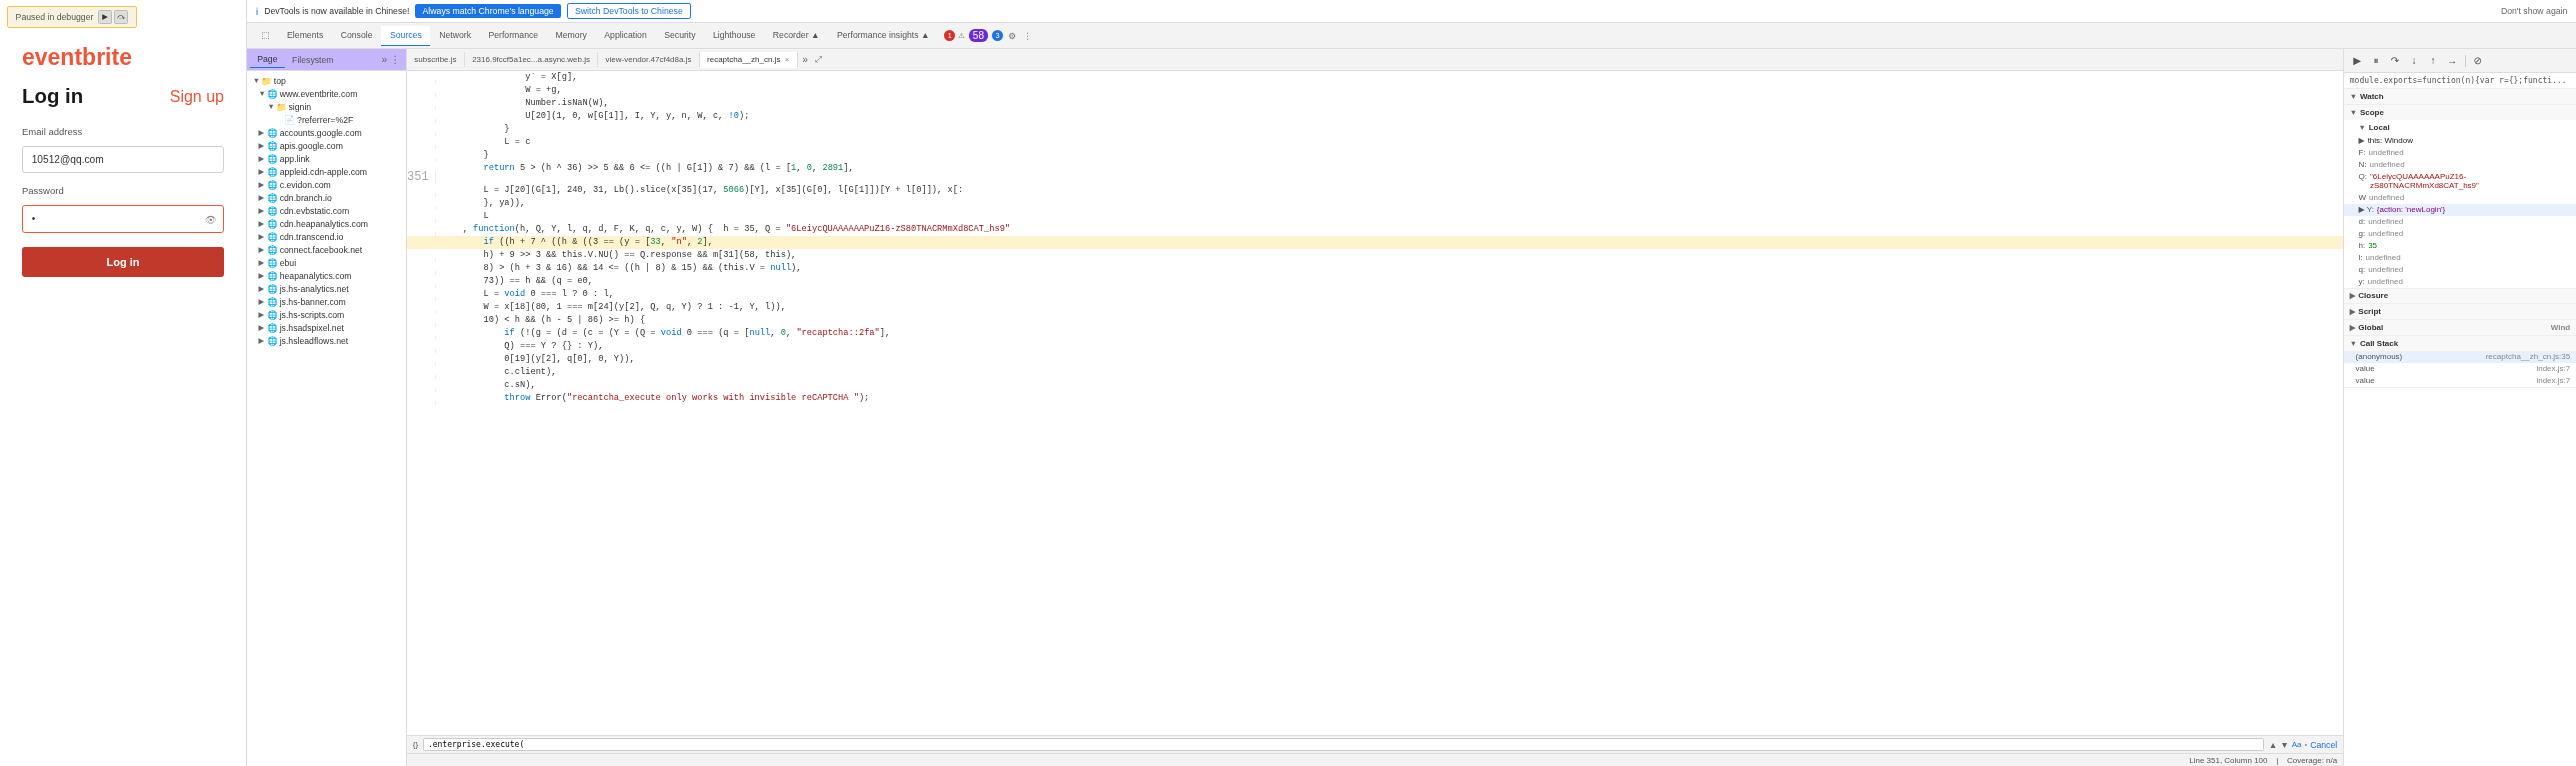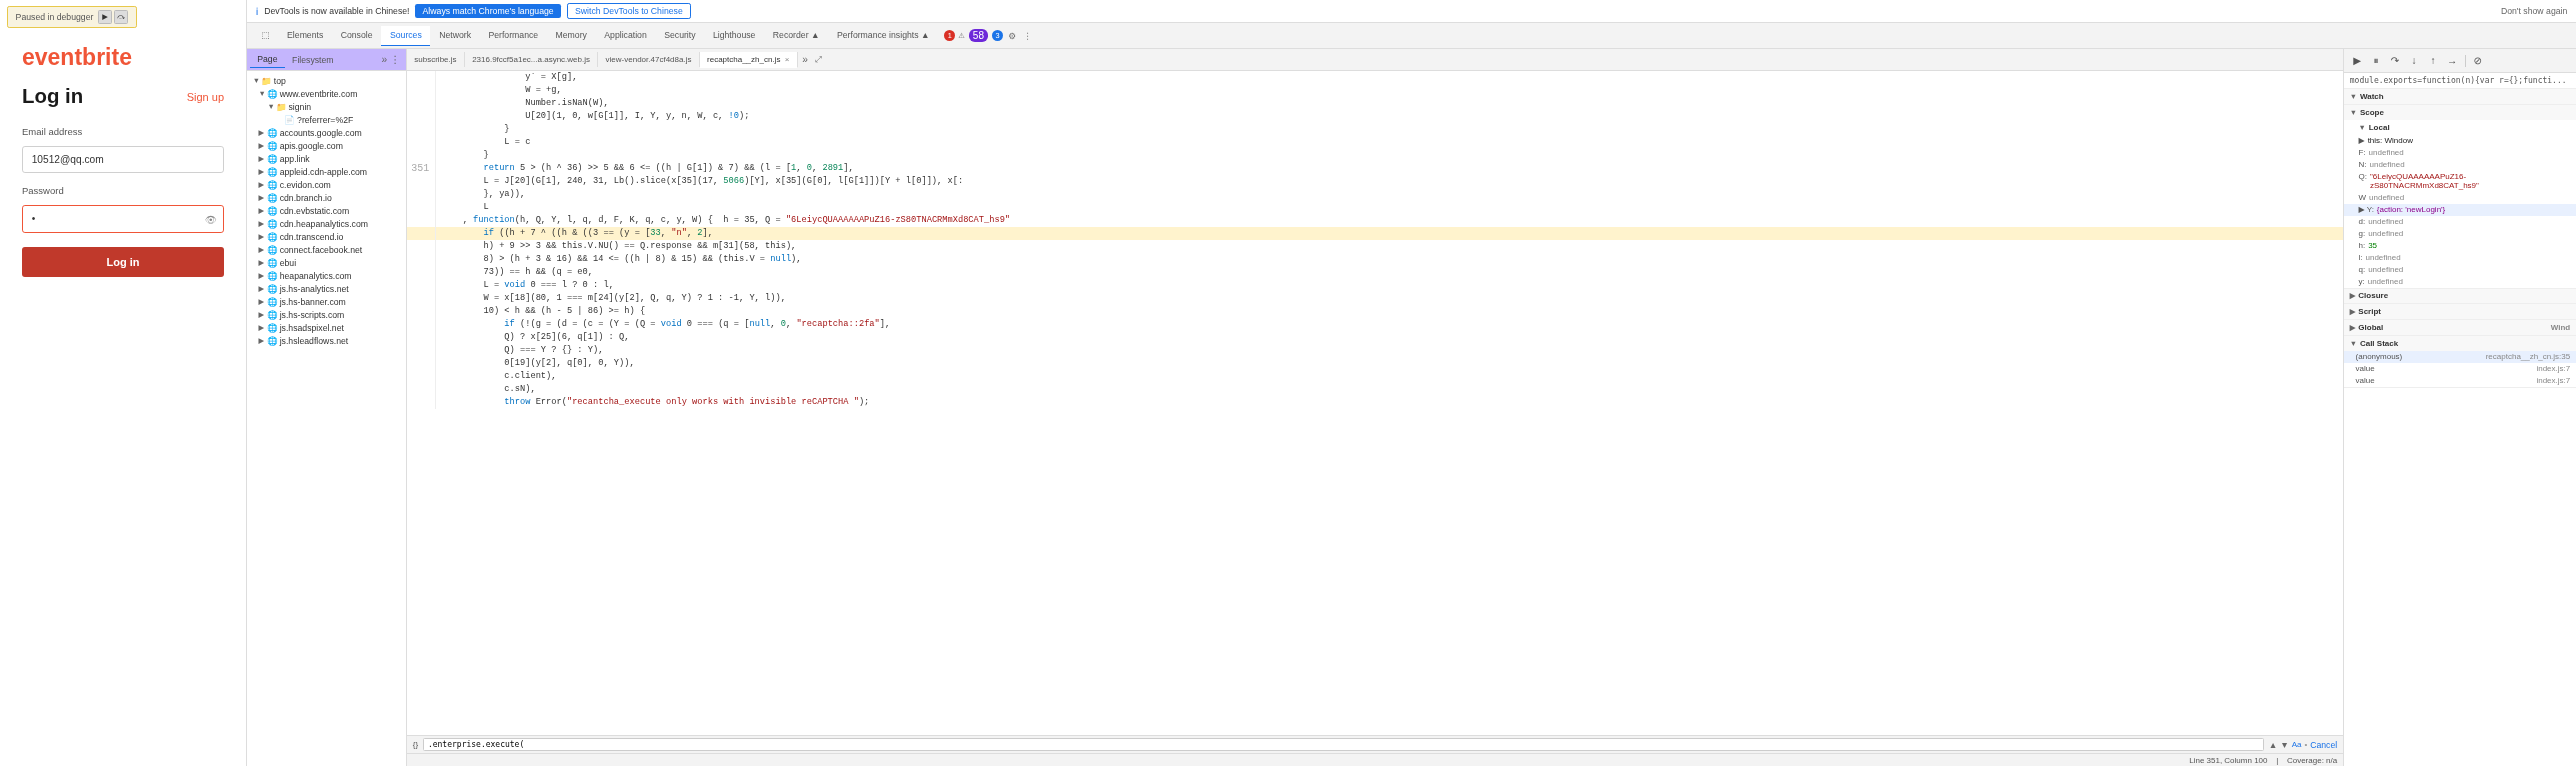--- a/index.html
+++ b/index.html
@@ -61,21 +61,21 @@
       margin-bottom: 2.9px;
     }
 
     .login-header {
       display: flex;
       justify-content: space-between;
       align-items: center;
       margin-bottom: 5.8px;
     }
     .login-title { font-size: 20.4px; font-weight: 700; color: #1a1a1a; }
-    .signup-link { color: #f05537; font-size: 11px; text-decoration: none; cursor: pointer; }
+    .signup-link { color: #f05537; font-size: 16px; text-decoration: none; cursor: pointer; }
 
     .form-group { display: flex; flex-direction: column; gap: 9px; }
     .form-label { font-size: 9.5px; color: #555; font-weight: 500; }
     .form-input {
       border: 1.5px solid #d0d0d0;
       border-radius: 2.9px;
       padding: 7.3px 8.7px;
       font-size: 10.2px;
       color: #333;
       outline: none;
@@ -242,26 +242,26 @@
       background: #fff;
       font-family: 'Courier New', Courier, monospace;
       font-size: 8.7px;
       position: relative;
     }
     .code-line { display: flex; min-height: 13px; }
     .line-number {
       width: 29px;
       min-width: 29px;
       color: #aaa;
-      text-align: right;
       padding: 0 5.8px 0 0;
-      font-size: 10px;
+      font-size: 12px;
       user-select: none;
       border-right: 0.7px solid #eee;
       line-height: 13px;
+      margin-top: 9px;
     }
     .line-content {
       padding: 0 0 0 5.8px;
       white-space: pre;
       color: #333;
       line-height: 13px;
       flex: 1;
     }
     .line-highlighted { background: #fff3cd !important; }
     .kw { color: #0070c1; }
@@ -689,24 +689,20 @@
         <div class="code-line">
           <span class="line-number"></span>
           <span class="line-content">        10) &lt; h &amp;&amp; (h - 5 | 86) &gt;= h) {</span>
         </div>
         <div class="code-line">
           <span class="line-number"></span>
           <span class="line-content">            <span class="kw">if</span> (!(g = (d = (c = (Y = (Q = <span class="kw">void</span> 0 === (q = [<span class="kw">null</span>, <span class="num">0</span>, <span class="str">"recaptcha::2fa"</span>],</span>
         </div>
         <div class="code-line">
           <span class="line-number"></span>
-          <span class="line-content">            Q) ? x[25](6, q[1]) : Q,</span>
-        </div>
-        <div class="code-line">
-          <span class="line-number"></span>
           <span class="line-content">            Q) === Y ? {} : Y),</span>
         </div>
         <div class="code-line">
           <span class="line-number"></span>
           <span class="line-content">            0[19](y[2], q[0], 0, Y)),</span>
         </div>
         <div class="code-line">
           <span class="line-number"></span>
           <span class="line-content">            c.client),</span>
         </div>

